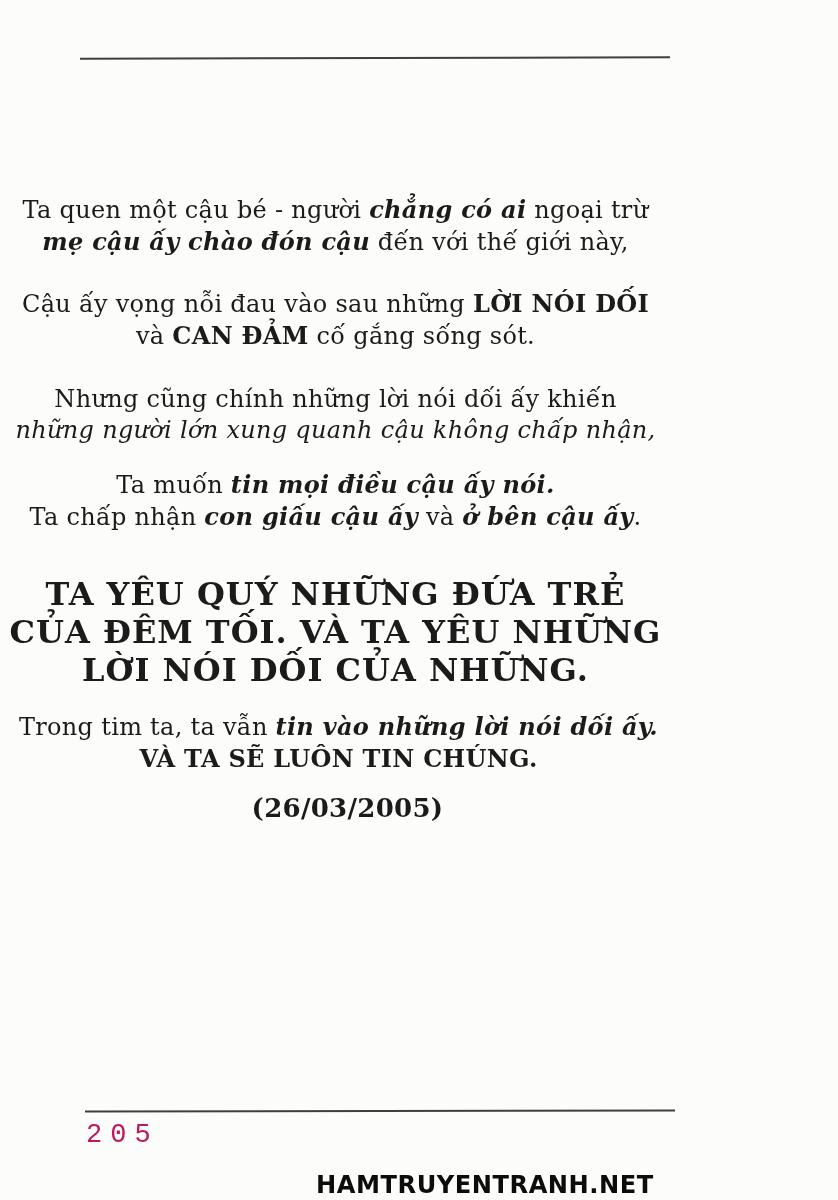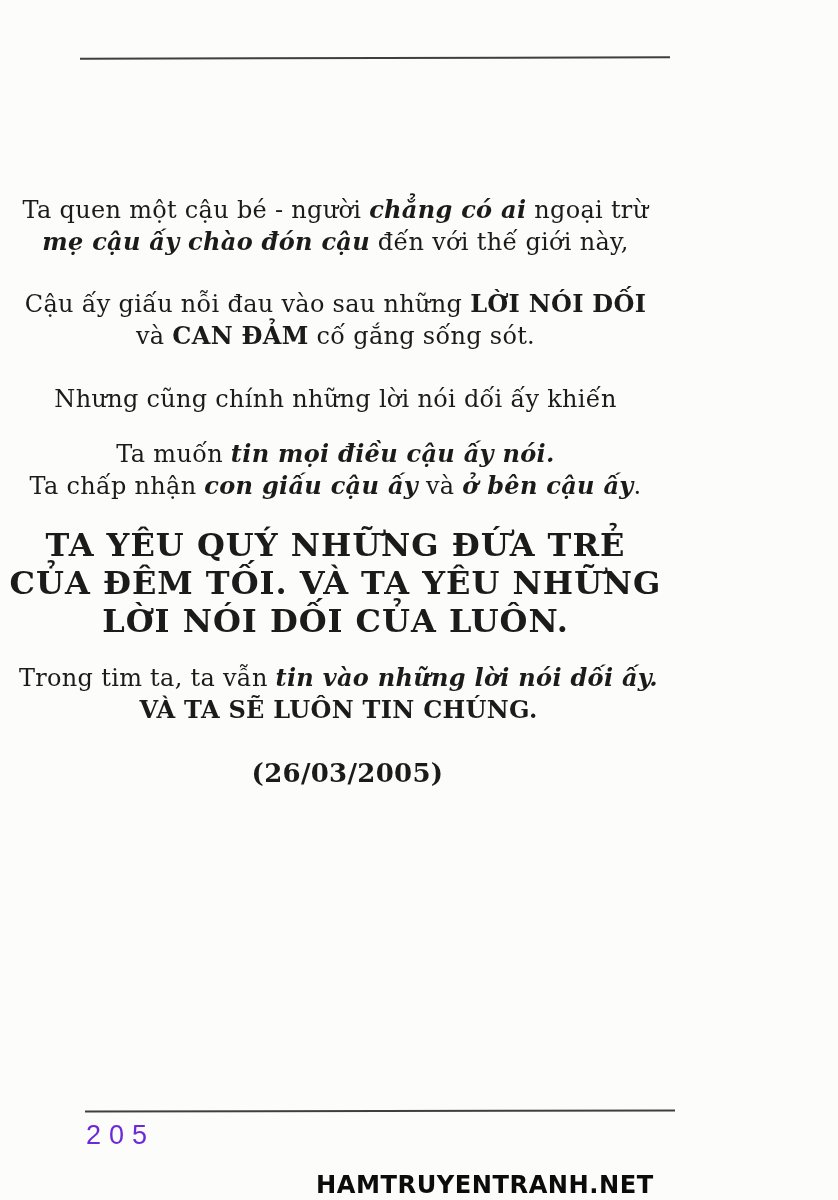--- a/index.html
+++ b/index.html
@@ -55,32 +55,32 @@
     font-weight: bold;
   }
   .seg-r { font-style: normal; font-weight: normal; }
   .seg-b { font-weight: bold; }
   .seg-i { font-style: italic; }
   .seg-bi { font-weight: bold; font-style: italic; }
   .b1 { margin-top: 194px; }
   .b2 { margin-top: 30px; }
   .b3 { margin-top: 32px; }
   .b4 { margin-top: 23px; }
-  .b5 { margin-top: 24px; }
+  .b5 { margin-top: 42px; }
   .b6 { margin-top: 22px; padding-left: 6px; }
   .b7 { margin-top: 22px; }
-  .b8 { margin-top: 32px; padding-left: 24px; }
+  .b8 { margin-top: 18px; padding-left: 24px; }
   .page-number {
     position: absolute;
     left: 86px;
     top: 1120px;
-    font-family: Liberation Sans, sans-serif;
+    font-family: Liberation Mono, monospace;
     font-size: 27px;
     letter-spacing: 8px;
-    color: #6d28d9;
+    color: #be185d;
   }
   .watermark {
     position: absolute;
     left: 316px;
     top: 1170px;
     font-family: "DejaVu Sans", sans-serif;
     font-weight: bold;
     font-size: 23px;
     letter-spacing: 0.5px;
     color: #0c0c0c;
@@ -93,34 +93,35 @@
 
 <div class="rule rule-top"></div>
 
 <main class="content">
 
 <div class="block b1">
       <div class="line"><span class="seg-r">Ta quen một cậu bé - người </span><span class="seg-bi">chẳng có ai</span><span class="seg-r"> ngoại trừ</span></div>
       <div class="line"><span class="seg-bi">mẹ cậu ấy chào đón cậu</span><span class="seg-r"> đến với thế giới này,</span></div>
     </div>
     <div class="block b2">
-      <div class="line"><span class="seg-r">Cậu ấy giấu nỗi đau vào sau những </span><span class="seg-b">LỜI NÓI DỐI</span></div>
+      <div class="line"><span class="seg-r">Cậu ấy vọng nỗi đau vào sau những </span><span class="seg-b">LỜI NÓI DỐI</span></div>
       <div class="line"><span class="seg-r">và </span><span class="seg-b">CAN ĐẢM</span><span class="seg-r"> cố gắng sống sót.</span></div>
     </div>
     <div class="block b3">
       <div class="line"><span class="seg-r">Nhưng cũng chính những lời nói dối ấy khiến</span></div>
+      <div class="line"><span class="seg-i">những người lớn xung quanh cậu không chấp nhận,</span></div>
     </div>
     <div class="block b4">
       <div class="line"><span class="seg-r">Ta muốn </span><span class="seg-bi">tin mọi điều cậu ấy nói.</span></div>
       <div class="line"><span class="seg-r">Ta chấp nhận </span><span class="seg-bi">con giấu cậu ấy</span><span class="seg-r"> và </span><span class="seg-bi">ở bên cậu ấy</span><span class="seg-r">.</span></div>
     </div>
     <div class="block b5 heading">
       <div class="line"><span class="seg-b">TA YÊU QUÝ NHỮNG ĐỨA TRẺ</span></div>
       <div class="line"><span class="seg-b">CỦA ĐÊM TỐI. VÀ TA YÊU NHỮNG</span></div>
-      <div class="line"><span class="seg-b">LỜI NÓI DỐI CỦA LUÔN.</span></div>
+      <div class="line"><span class="seg-b">LỜI NÓI DỐI CỦA NHỮNG.</span></div>
     </div>
     <div class="block b6">
       <div class="line"><span class="seg-r">Trong tim ta, ta vẫn </span><span class="seg-bi">tin vào những lời nói dối ấy.</span></div>
       <div class="line"><span class="seg-b">VÀ TA SẼ LUÔN TIN CHÚNG.</span></div>
     </div>
     <div class="block b8 date-block">
       <div class="line"><span class="seg-b">(26/03/2005)</span></div>
     </div>
   </main>
 

